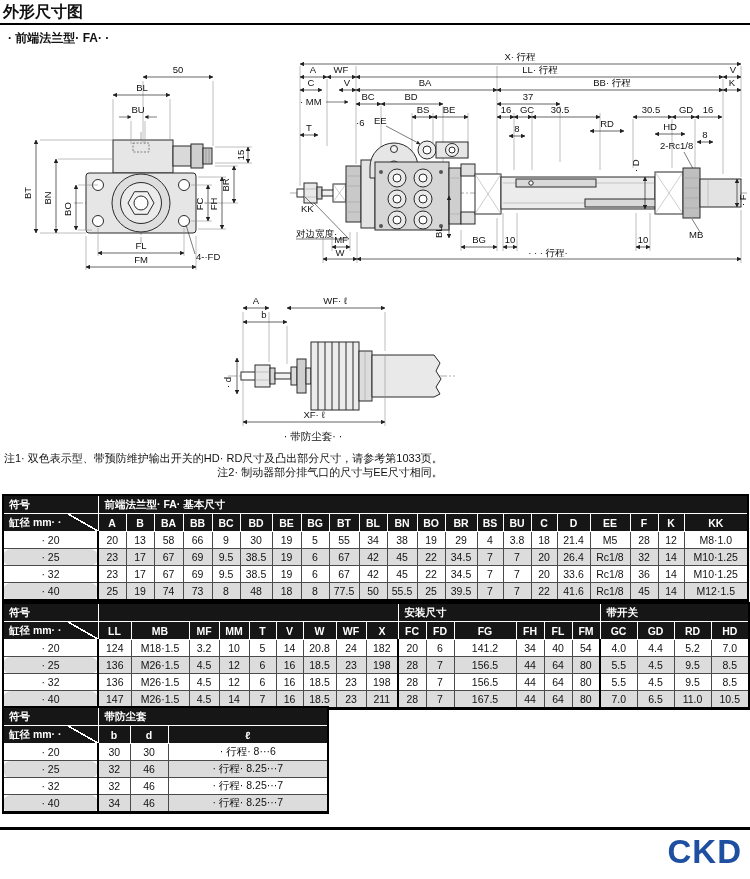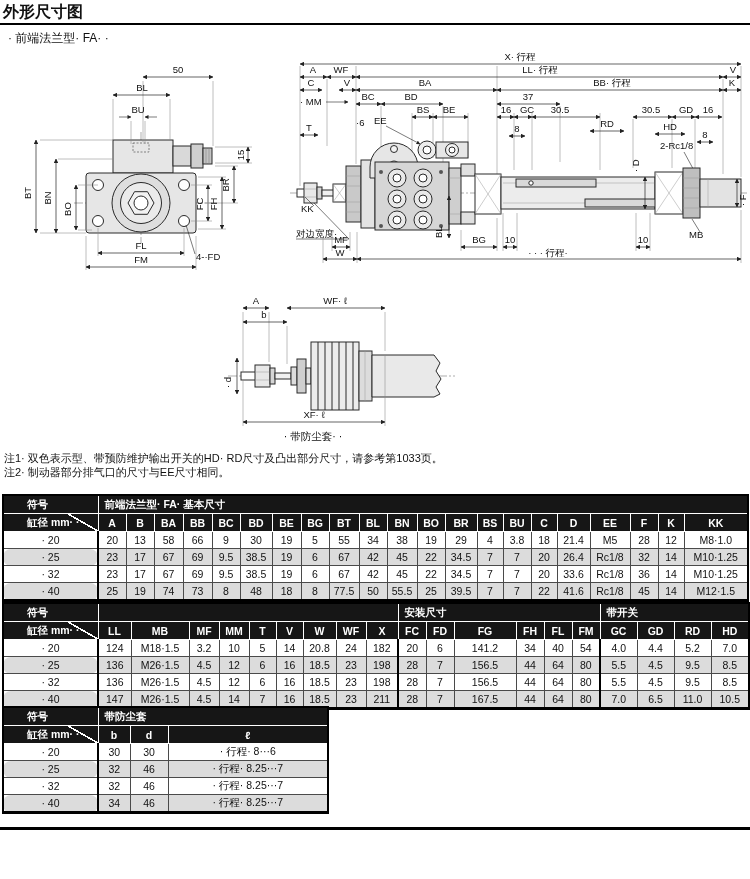--- a/index.html
+++ b/index.html
@@ -1,30 +1,30 @@
 <!DOCTYPE html>
 <html><head>
 <meta charset="utf-8">
 <style>
   html,body{margin:0;padding:0;}
   body{font-family:"Liberation Sans","DejaVu Sans",sans-serif;background:#fff;}
   .page{position:relative;width:750px;height:879px;background:#fff;overflow:hidden;}
   .title{position:absolute;left:3px;top:2px;font-size:16px;font-weight:bold;color:#111;}
   .title-rule{position:absolute;left:0;top:23px;width:750px;height:2px;background:#000;}
-  .subtitle{position:absolute;left:8px;top:30px;font-size:12px;color:#111;}
+  .subtitle{position:absolute;left:8px;top:30px;font-size:12px;color:#111;font-weight:bold;}
   .drawing{position:absolute;left:0;top:46px;}
   svg text{font-family:"Liberation Sans","DejaVu Sans",sans-serif;font-size:9.5px;fill:#111;}
   svg .cap{font-size:10.5px;}
-  .notes{position:absolute;left:4px;top:451px;font-size:11px;line-height:14px;color:#111;}
+  .notes{position:absolute;left:4px;top:451px;font-size:11px;line-height:14px;color:#111;text-align:right;}
   .dim-table{position:absolute;left:2px;border-collapse:collapse;table-layout:fixed;
              font-size:10.5px;color:#111;background:#fff;border:2px solid #000;border-bottom:3px solid #000;}
   .dim-table th{background:#161616;color:#fff;border:1px solid #fff;font-weight:bold;
                 height:17px;padding:0 1px;font-size:10.5px;}
   .dim-table th.band{text-align:left;padding-left:6px;}
-  .dim-table th.corner,.dim-table th.corner2{text-align:left;padding-left:23px;}
+  .dim-table th.corner,.dim-table th.corner2{text-align:left;padding-left:5px;}
   .dim-table th.corner2{position:relative;}
   .dim-table th.corner2::after{content:"";position:absolute;right:0;top:0;height:100%;width:30px;
      background:linear-gradient(to top right,transparent calc(50% - 0.8px),#fff calc(50% - 0.8px),
      #fff calc(50% + 0.8px),transparent calc(50% + 0.8px));}
   .dim-table td{border:1px solid #4a4a4a;text-align:center;height:16px;padding:0 1px;}
   .dim-table tbody tr:nth-child(even){background:#dcdcdc;}
   .dim-table td.bore{border-right:2px solid #000;border-radius:8px;}
   .t2 tbody td:nth-child(11),.t2 tbody td:nth-child(17){border-left:2px solid #000;}
   #t1{top:494px;} #t2{top:602px;} #t3{top:706px;}
   .bottom-rule{position:absolute;left:0;top:827px;width:750px;height:3px;background:#000;}
@@ -707,14 +707,15 @@
         <tr>
           <td class="bore">· 40</td>
           <td>34</td>
           <td>46</td>
           <td>· 行程· 8.25···7</td>
         </tr>
       </tbody>
 </table>
 
 <div class="bottom-rule"></div>
+<div class="logo" style="color: rgb(30, 79, 160);">CKD</div>
 
 </div>
 
 </body></html>

